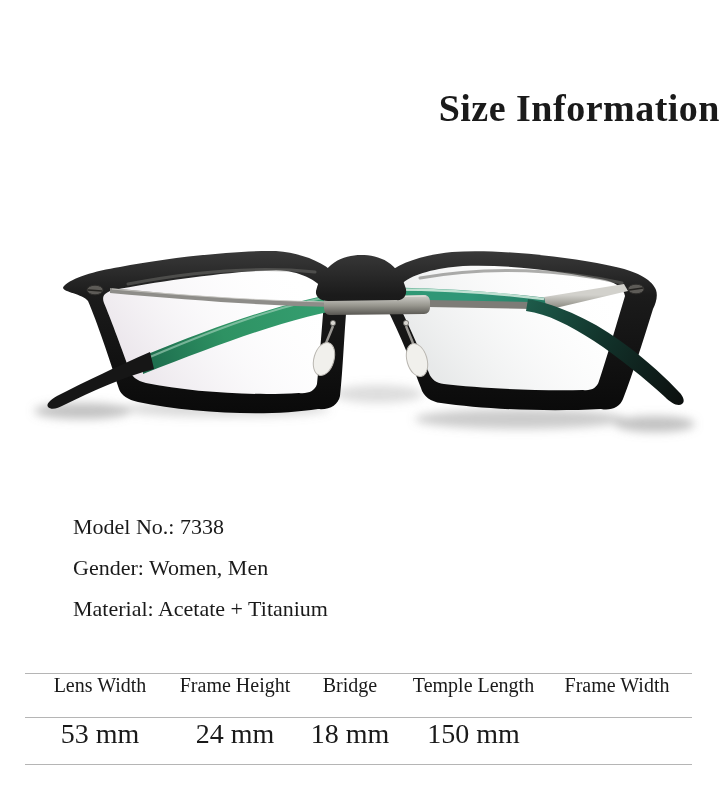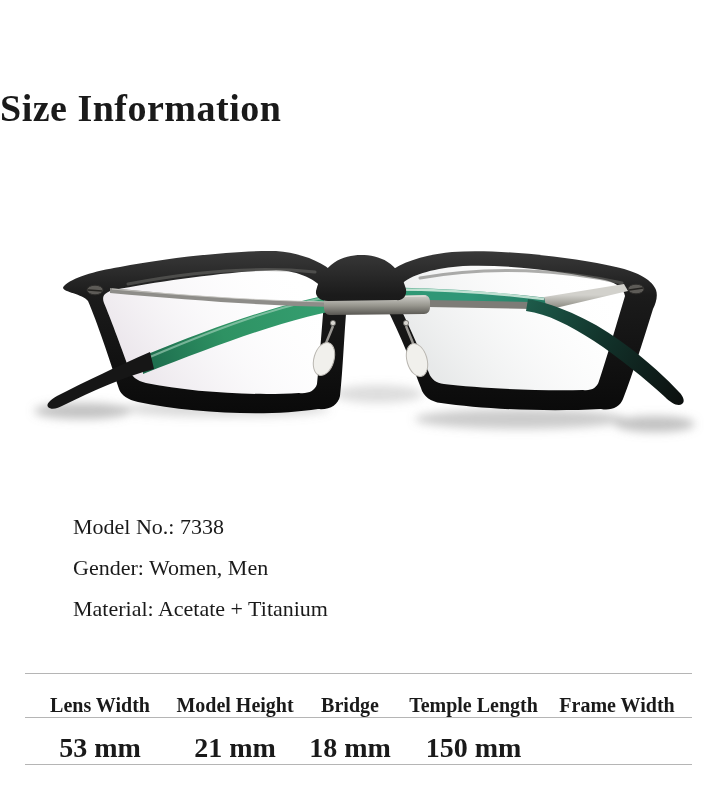--- a/index.html
+++ b/index.html
@@ -8,28 +8,28 @@
   }
   html,body{margin:0;padding:0;}
   body{
     width:720px;height:802px;position:relative;overflow:hidden;
     background:#ffffff;
     font-family:"Liberation Serif","DejaVu Serif",serif;
     color:var(--text-color);
   }
   .title{
     position:absolute;top:86px;left:0;width:720px;
-    text-align:left;font-size:38px;font-weight:700;
+    text-align:right;font-size:38px;font-weight:700;
     letter-spacing:0.5px;margin:0;
   }
   .glasses-wrap{position:absolute;top:0;left:0;width:720px;height:802px;}
   .details{position:absolute;top:507px;left:73px;font-size:22px;}
   .details p{margin:0;line-height:40.9px;white-space:pre;}
   .size-table{position:absolute;top:673px;left:25px;width:667px;box-sizing:border-box;}
-  .trow{display:flex;align-items:flex-end;box-sizing:border-box;font-weight:bold;}
+  .trow{display:flex;align-items:flex-start;box-sizing:border-box;}
   .trow.header{
     height:45px;font-size:20px;
     border-top:1.5px solid var(--table-line);
     border-bottom:1.5px solid var(--table-line);
   }
   .trow.values{
     height:46.5px;font-size:28px;
     border-bottom:1.5px solid var(--table-line);
   }
   .tcell{text-align:center;box-sizing:border-box;}
@@ -173,24 +173,24 @@
 
 <div class="details">
   <p>Model No.: 7338</p>
   <p>Gender: Women, Men</p>
   <p>Material: Acetate + Titanium</p>
 </div>
 
 <div class="size-table">
   <div class="trow header">
     <div class="tcell c0">Lens Width</div>
-    <div class="tcell c1">Model Height</div>
+    <div class="tcell c1">Frame Height</div>
     <div class="tcell c2">Bridge</div>
     <div class="tcell c4">Temple Length</div>
     <div class="tcell c3">Frame Width</div>
   </div>
   <div class="trow values">
     <div class="tcell c0">53 mm</div>
-    <div class="tcell c1">21 mm</div>
+    <div class="tcell c1">24 mm</div>
     <div class="tcell c2">18 mm</div>
     <div class="tcell c4">150 mm</div>
   </div>
 </div>
 
 </body></html>

